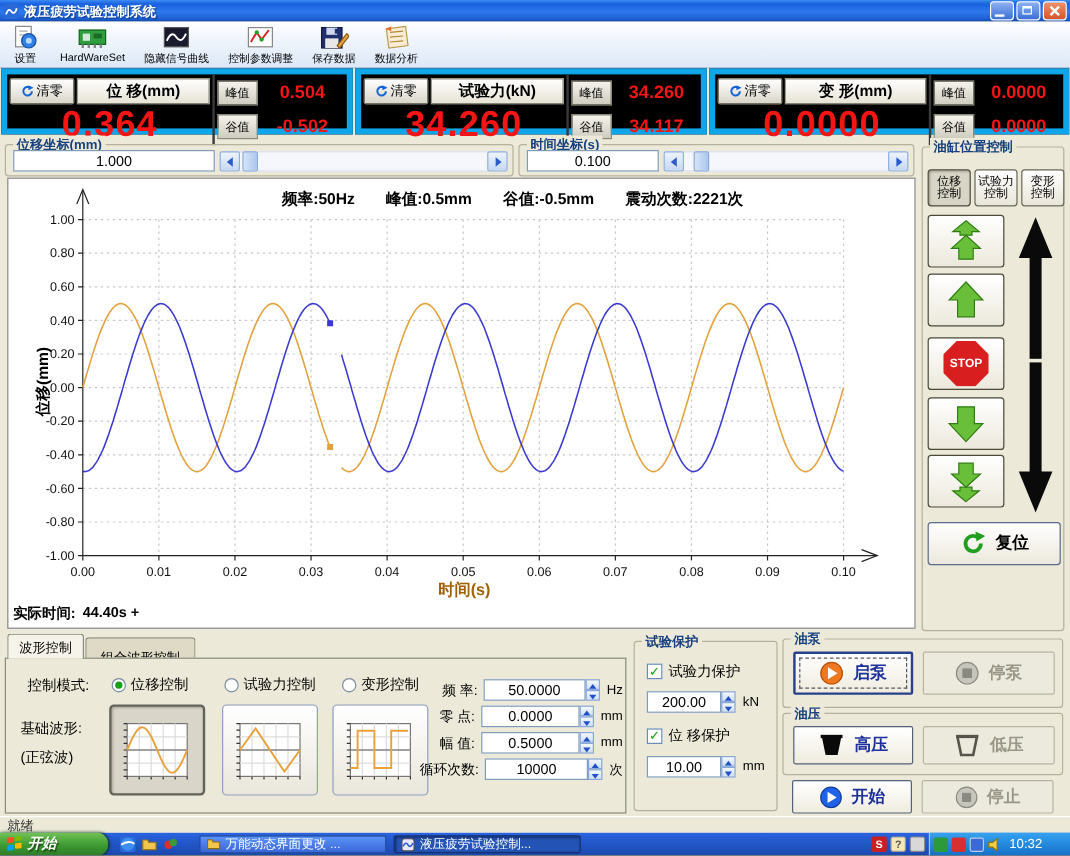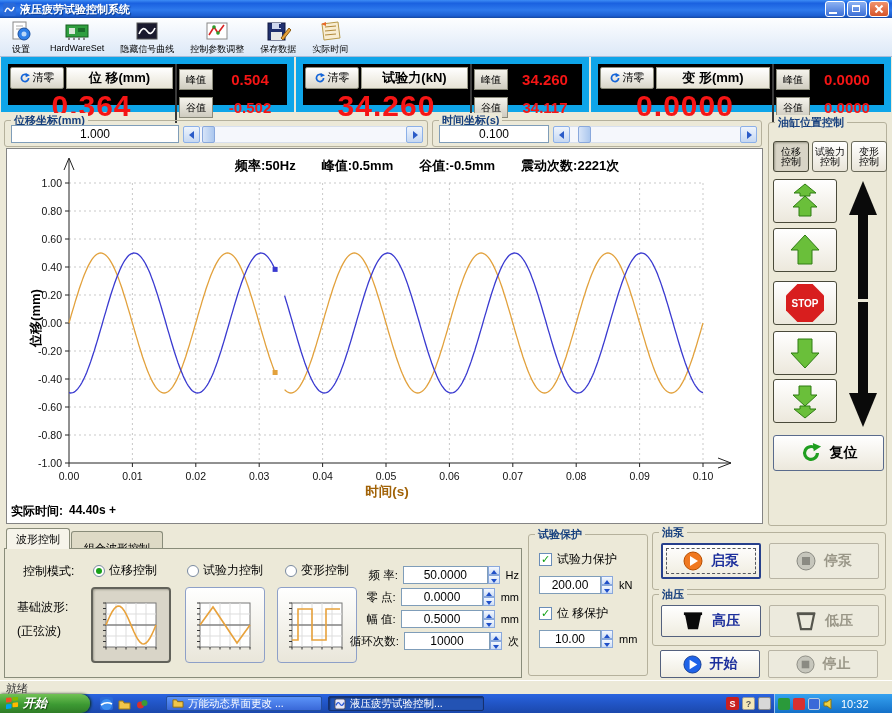--- a/index.html
+++ b/index.html
@@ -22,21 +22,21 @@
   .glyph-close2{position:absolute;left:8px;top:2px;width:2px;height:10px;background:#fff;transform:rotate(-45deg);}
 
   
   .toolbar{position:absolute;left:0;top:18px;width:892px;height:39px;box-sizing:border-box;
     background:linear-gradient(#fdfeff,#dce8f7);border-bottom:1px solid #a8bcd8;
     display:flex;align-items:flex-start;padding:1px 6px;gap:12px;}
   .tb-item{display:flex;flex-direction:column;align-items:center;font-size:9px;color:#000;padding:1px 2px;}
   .tb-icon{width:26px;height:23px;display:flex;align-items:center;justify-content:center;}
 
   
-  .meter{position:absolute;top:57px;height:55px;background:#000;border:7px solid #0ea5e9;
+  .meter{position:absolute;top:57px;height:55px;background:#000;border:5px solid #0ea5e9;
     box-sizing:border-box;display:grid;grid-template-columns:1fr 112px;grid-template-rows:25px 1fr;}
   .meter-head{display:flex;align-items:center;}
   .clear-btn{width:52px;height:20px;margin:2px 1px 0 2px;background:linear-gradient(#ffffff,#d9d5c8);
     border:1px solid #8a8a7a;border-radius:2px;font-size:11px;display:flex;align-items:center;
     justify-content:center;gap:3px;color:#000;}
   .meter-title{flex:1;height:20px;margin:2px 2px 0 1px;background:linear-gradient(#ffffff,#e7e3d5);
     border:1px solid #9a9a8a;font-weight:bold;font-size:13px;display:flex;align-items:center;justify-content:center;color:#000;}
   .meter-value{grid-column:1;color:#f51515;font-size:30px;font-weight:bold;display:flex;
     align-items:center;justify-content:center;letter-spacing:1px;}
   .meter-side{grid-column:2;grid-row:1 / span 2;display:flex;flex-direction:column;justify-content:space-evenly;
@@ -213,21 +213,21 @@
       <span>保存数据</span>
     </div>
     <div class="tb-item">
       <svg class="tb-icon" viewBox="0 0 26 23">
           <polygon points="5,4 21,2 23,18 7,20" fill="#f8edd2" stroke="#b89a4a"></polygon>
           <line x1="8" y1="7" x2="19" y2="6" stroke="#b0883a"></line>
           <line x1="8" y1="11" x2="19" y2="10" stroke="#b0883a"></line>
           <line x1="8" y1="15" x2="19" y2="14" stroke="#b0883a"></line>
           <polygon points="4,4 9,2 9,6" fill="#e86a2a"></polygon>
         </svg>
-      <span>实际时间</span>
+      <span>数据分析</span>
     </div>
   </div>
 
   <div class="meter" style="left:1px;width:293px;">
     <div class="meter-head">
       <div class="clear-btn">
         <svg width="10" height="10" viewBox="0 0 14 14">
             <path d="M12 7a5 5 0 1 1-2-4" stroke="#1565d8" fill="none" stroke-width="2.4"></path>
             <polygon points="8,0 14,3 8,6" fill="#1565d8"></polygon>
           </svg>

